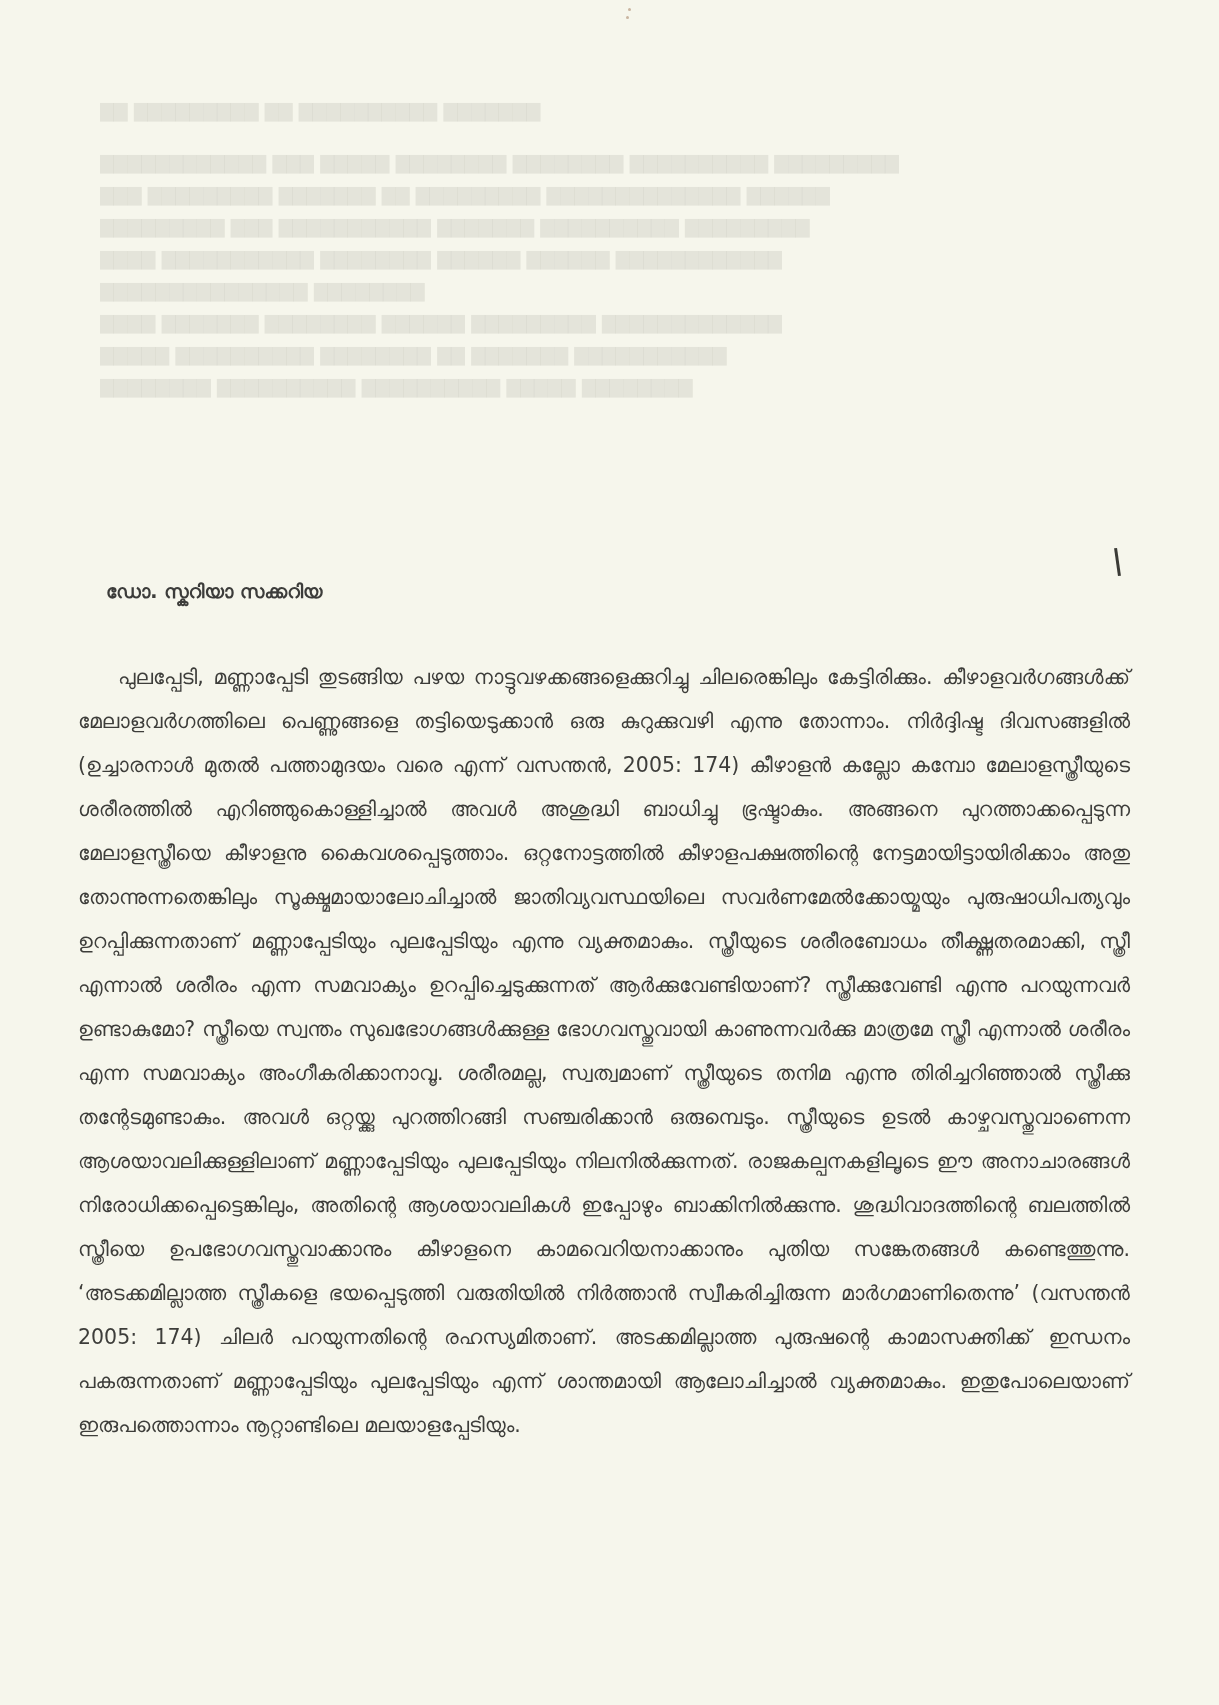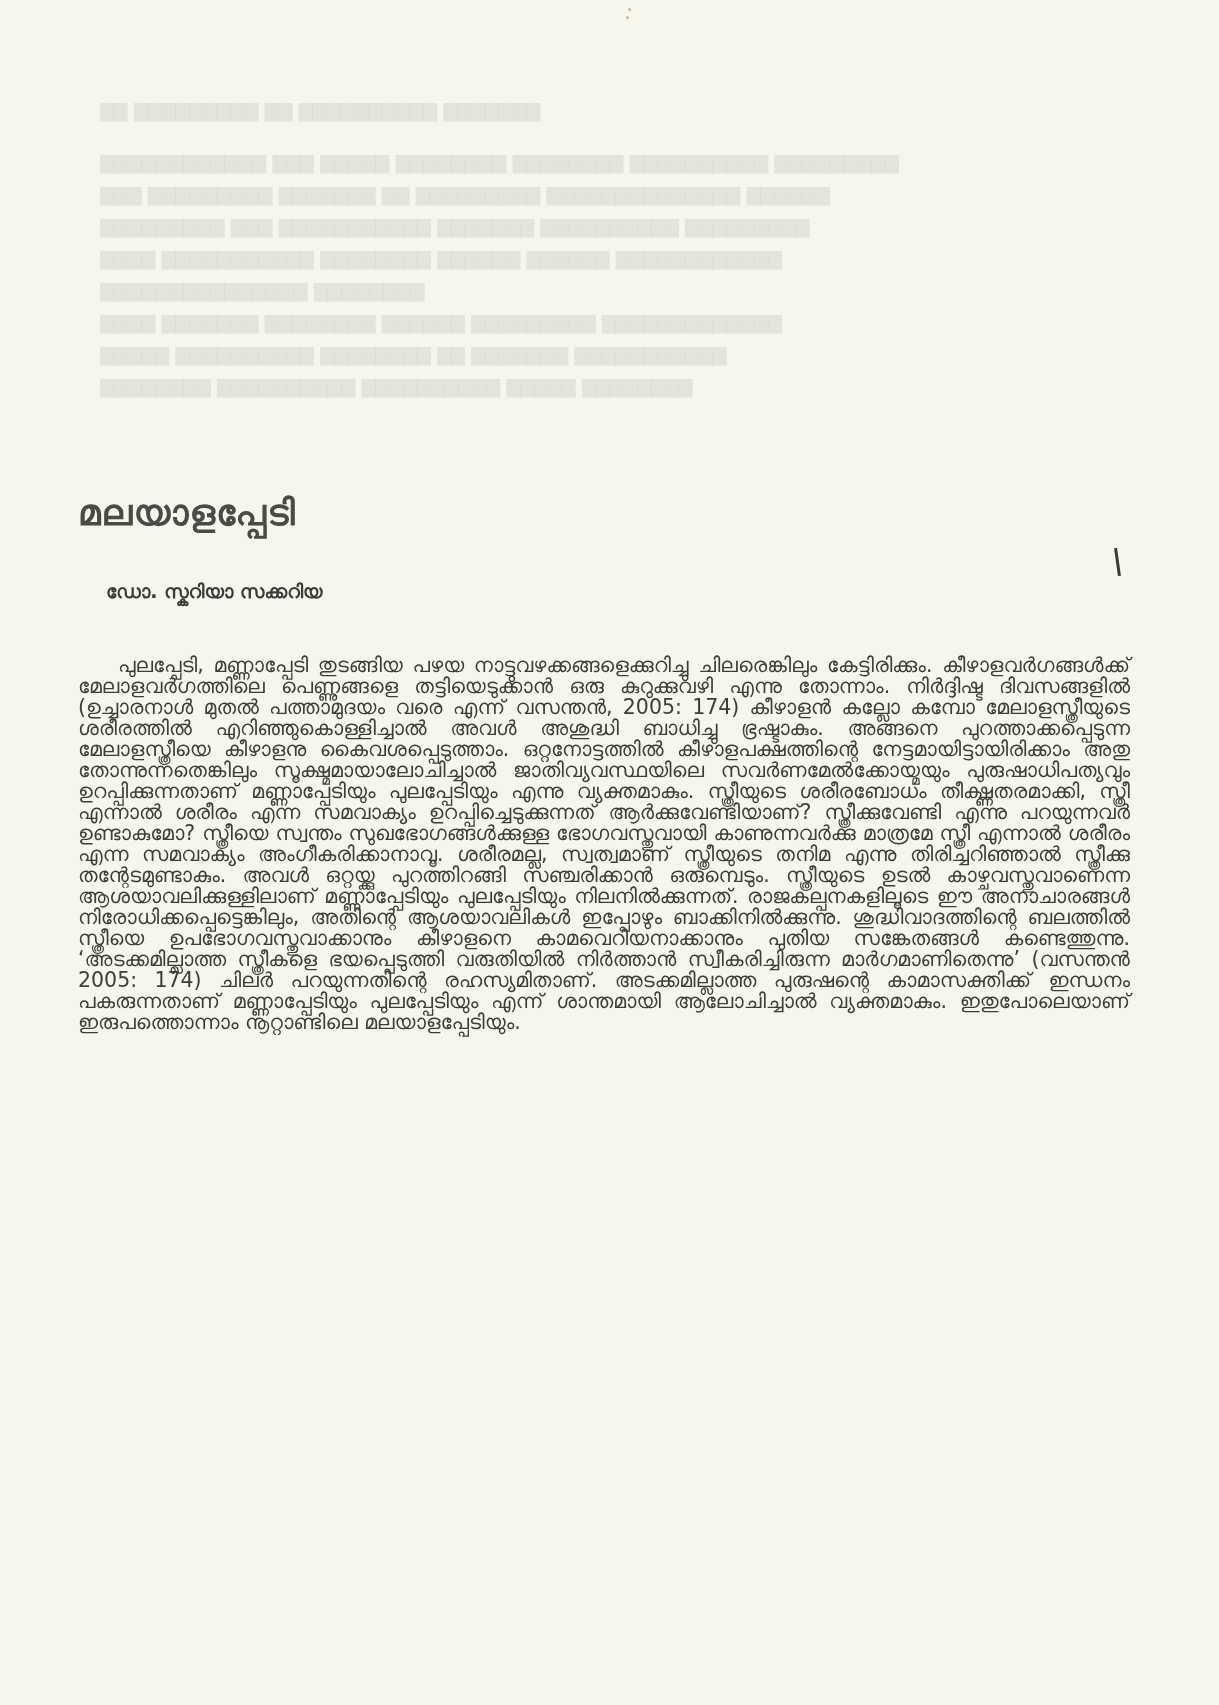--- a/index.html
+++ b/index.html
@@ -20,21 +20,21 @@
   .title {
     position: absolute; left: 78px; top: 492px;
     font-size: 36px; font-weight: bold; color: #4a4a46; letter-spacing: 1px;
   }
   .author {
     position: absolute; left: 80px; top: 580px;
     font-size: 19px; font-weight: bold; color: #3c3c3a; margin-left: 26px;
   }
   .body-text {
     position: absolute; left: 78px; top: 655px; width: 1052px;
-    font-size: 20.5px; line-height: 21px; text-align: justify;
+    font-size: 20.5px; line-height: 44px; text-align: justify;
     color: #3d3d3a;
   }
   .body-text p { margin: 0; text-indent: 40px; }
   .edge-mark {
     position: absolute; left: 1116px; top: 548px; width: 3px; height: 28px;
     background: #3b3b36; transform: rotate(-8deg);
   }
   .dot { position: absolute; width: 3px; height: 3px; border-radius: 50%; background: #c9b5a0; }
 </style>
 </head>
@@ -49,21 +49,20 @@
     <div>▇▇▇▇ ▇▇▇▇▇▇▇▇▇▇▇ ▇▇▇▇▇▇▇▇ ▇▇▇▇▇▇ ▇▇▇▇▇▇ ▇▇▇▇▇▇▇▇▇▇▇▇</div>
     <div>▇▇▇▇▇▇▇▇▇▇▇▇▇▇▇ ▇▇▇▇▇▇▇▇</div>
     <div>▇▇▇▇ ▇▇▇▇▇▇▇ ▇▇▇▇▇▇▇▇ ▇▇▇▇▇▇ ▇▇▇▇▇▇▇▇▇ ▇▇▇▇▇▇▇▇▇▇▇▇▇</div>
     <div>▇▇▇▇▇ ▇▇▇▇▇▇▇▇▇▇ ▇▇▇▇▇▇▇▇ ▇▇ ▇▇▇▇▇▇▇ ▇▇▇▇▇▇▇▇▇▇▇</div>
     <div>▇▇▇▇▇▇▇▇ ▇▇▇▇▇▇▇▇▇▇ ▇▇▇▇▇▇▇▇▇▇ ▇▇▇▇▇ ▇▇▇▇▇▇▇▇</div>
   </div>
 
   <div class="dot" style="left:628px;top:8px"></div>
   <div class="dot" style="left:626px;top:16px"></div>
 
-  <div class="title">മലയാളപ്പേടി</div>
   <div class="author">ഡോ. സ്കറിയാ സക്കറിയ</div>
 
   <div class="edge-mark"></div>
 
   <div class="body-text">
     <p>പുലപ്പേടി, മണ്ണാപ്പേടി തുടങ്ങിയ പഴയ നാട്ടുവഴക്കങ്ങളെക്കുറിച്ചു ചിലരെങ്കിലും കേട്ടിരിക്കും. കീഴാളവർഗങ്ങൾക്ക് മേലാളവർഗത്തിലെ പെണ്ണുങ്ങളെ തട്ടിയെടുക്കാൻ ഒരു കുറുക്കുവഴി എന്നു തോന്നാം. നിർദ്ദിഷ്ട ദിവസങ്ങളിൽ (ഉച്ചാരനാൾ മുതൽ പത്താമുദയം വരെ എന്ന് വസന്തൻ, 2005: 174) കീഴാളൻ കല്ലോ കമ്പോ മേലാളസ്ത്രീയുടെ ശരീരത്തിൽ എറിഞ്ഞുകൊള്ളിച്ചാൽ അവൾ അശുദ്ധി ബാധിച്ചു ഭ്രഷ്ടാകും. അങ്ങനെ പുറത്താക്കപ്പെടുന്ന മേലാളസ്ത്രീയെ കീഴാളനു കൈവശപ്പെടുത്താം. ഒറ്റനോട്ടത്തിൽ കീഴാളപക്ഷത്തിന്റെ നേട്ടമായിട്ടായിരിക്കാം അതു തോന്നുന്നതെങ്കിലും സൂക്ഷ്മമായാലോചിച്ചാൽ ജാതിവ്യവസ്ഥയിലെ സവർണമേൽക്കോയ്മയും പുരുഷാധിപത്യവും ഉറപ്പിക്കുന്നതാണ് മണ്ണാപ്പേടിയും പുലപ്പേടിയും എന്നു വ്യക്തമാകും. സ്ത്രീയുടെ ശരീരബോധം തീക്ഷ്ണതരമാക്കി, സ്ത്രീ എന്നാൽ ശരീരം എന്ന സമവാക്യം ഉറപ്പിച്ചെടുക്കുന്നത് ആർക്കുവേണ്ടിയാണ്? സ്ത്രീക്കുവേണ്ടി എന്നു പറയുന്നവർ ഉണ്ടാകുമോ? സ്ത്രീയെ സ്വന്തം സുഖഭോഗങ്ങൾക്കുള്ള ഭോഗവസ്തുവായി കാണുന്നവർക്കു മാത്രമേ സ്ത്രീ എന്നാൽ ശരീരം എന്ന സമവാക്യം അംഗീകരിക്കാനാവൂ. ശരീരമല്ല, സ്വത്വമാണ് സ്ത്രീയുടെ തനിമ എന്നു തിരിച്ചറിഞ്ഞാൽ സ്ത്രീക്കു തന്റേടമുണ്ടാകും. അവൾ ഒറ്റയ്ക്കു പുറത്തിറങ്ങി സഞ്ചരിക്കാൻ ഒരുമ്പെടും. സ്ത്രീയുടെ ഉടൽ കാഴ്ചവസ്തുവാണെന്ന ആശയാവലിക്കുള്ളിലാണ് മണ്ണാപ്പേടിയും പുലപ്പേടിയും നിലനിൽക്കുന്നത്. രാജകല്പനകളിലൂടെ ഈ അനാചാരങ്ങൾ നിരോധിക്കപ്പെട്ടെങ്കിലും, അതിന്റെ ആശയാവലികൾ ഇപ്പോഴും ബാക്കിനിൽക്കുന്നു. ശുദ്ധിവാദത്തിന്റെ ബലത്തിൽ സ്ത്രീയെ ഉപഭോഗവസ്തുവാക്കാനും കീഴാളനെ കാമവെറിയനാക്കാനും പുതിയ സങ്കേതങ്ങൾ കണ്ടെത്തുന്നു. ‘അടക്കമില്ലാത്ത സ്ത്രീകളെ ഭയപ്പെടുത്തി വരുതിയിൽ നിർത്താൻ സ്വീകരിച്ചിരുന്ന മാർഗമാണിതെന്നു’ (വസന്തൻ 2005: 174) ചിലർ പറയുന്നതിന്റെ രഹസ്യമിതാണ്. അടക്കമില്ലാത്ത പുരുഷന്റെ കാമാസക്തിക്ക് ഇന്ധനം പകരുന്നതാണ് മണ്ണാപ്പേടിയും പുലപ്പേടിയും എന്ന് ശാന്തമായി ആലോചിച്ചാൽ വ്യക്തമാകും. ഇതുപോലെയാണ് ഇരുപത്തൊന്നാം നൂറ്റാണ്ടിലെ മലയാളപ്പേടിയും.</p>
   </div>
 </div>
 
 </body></html>

